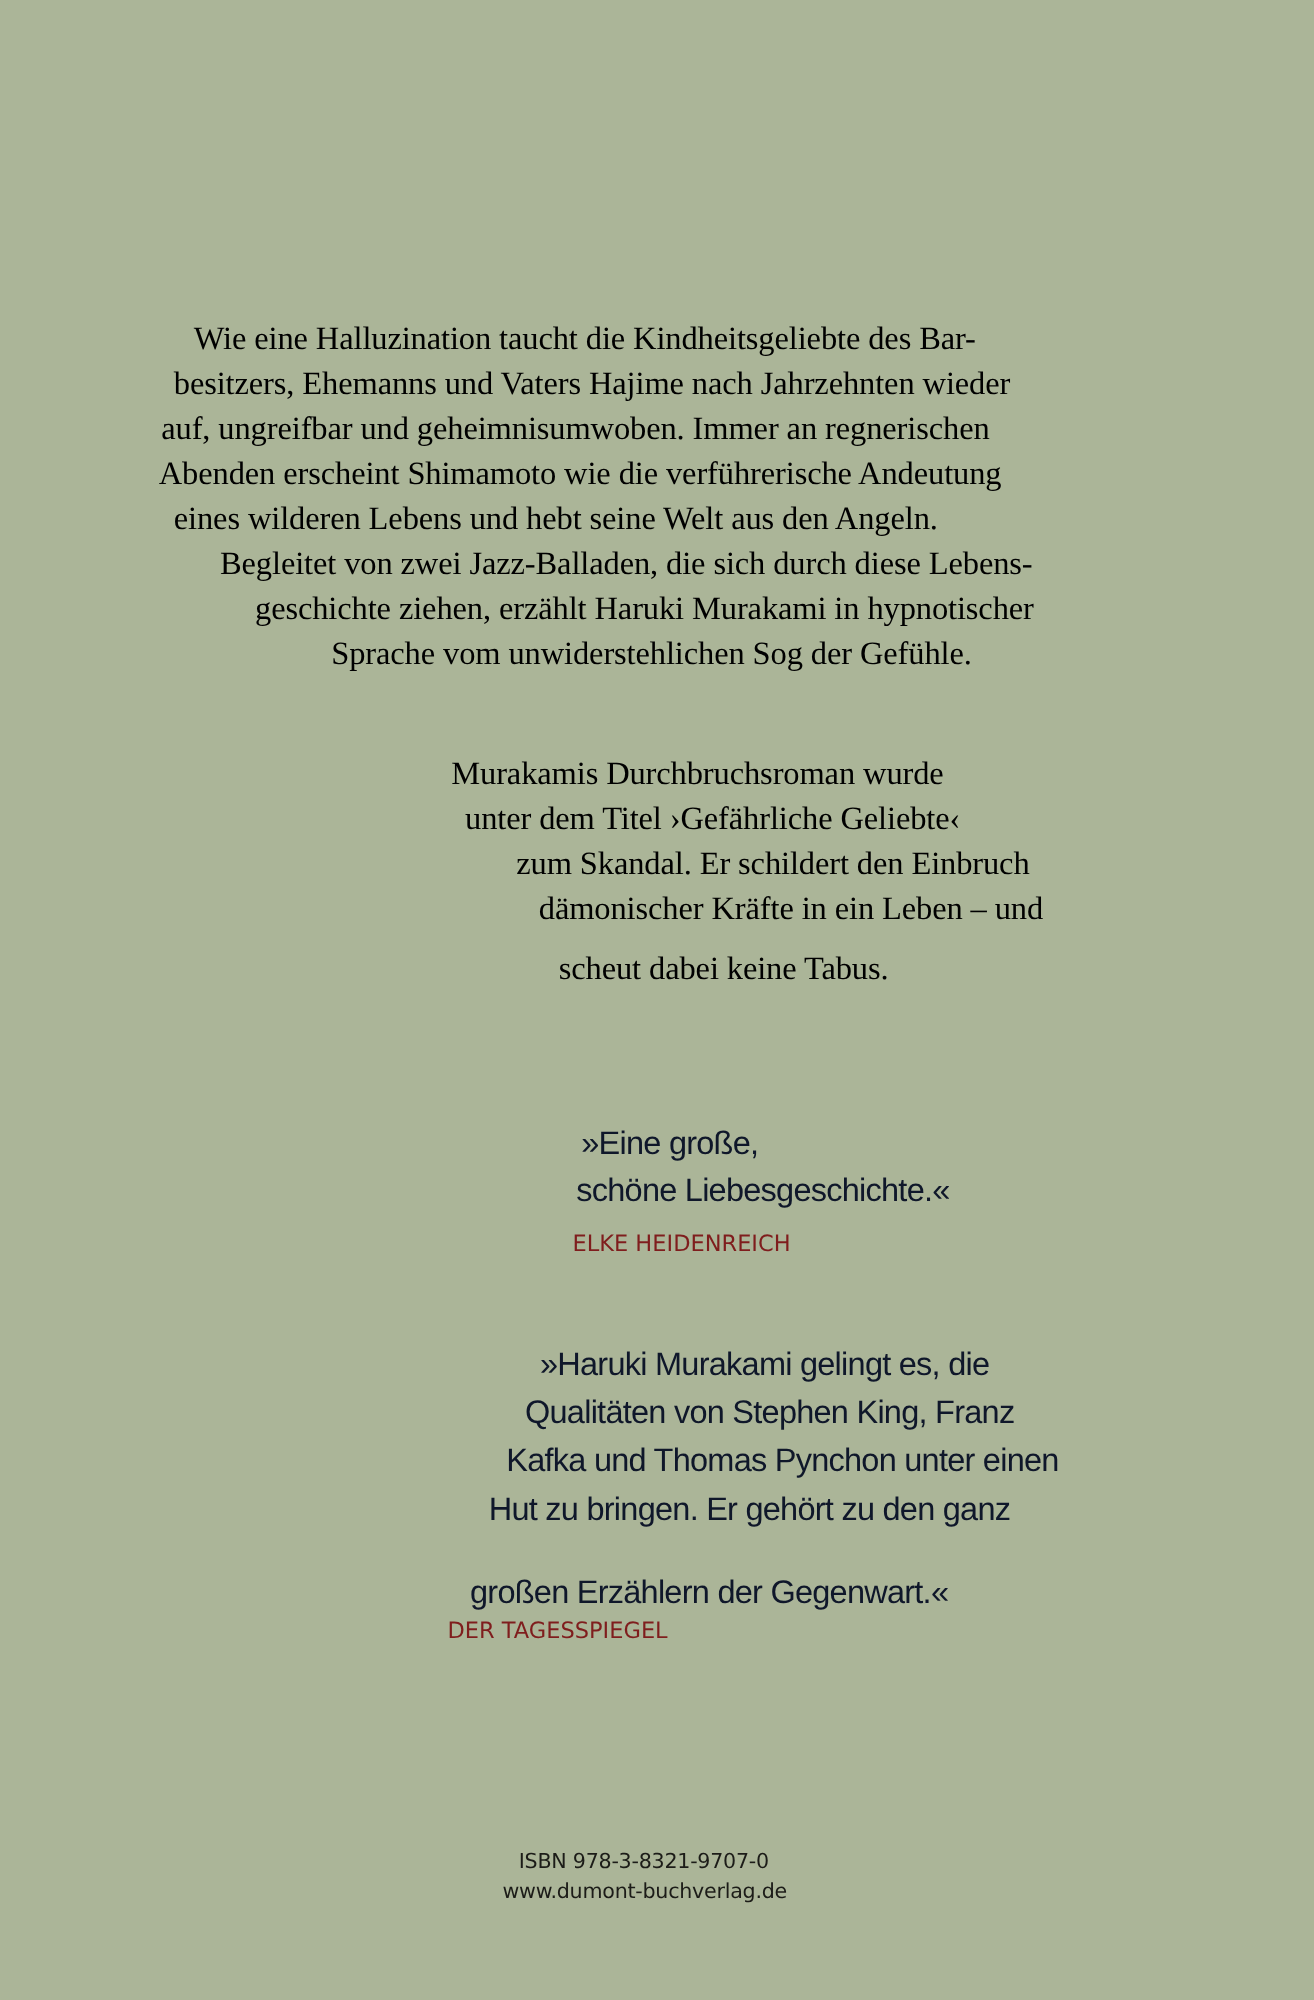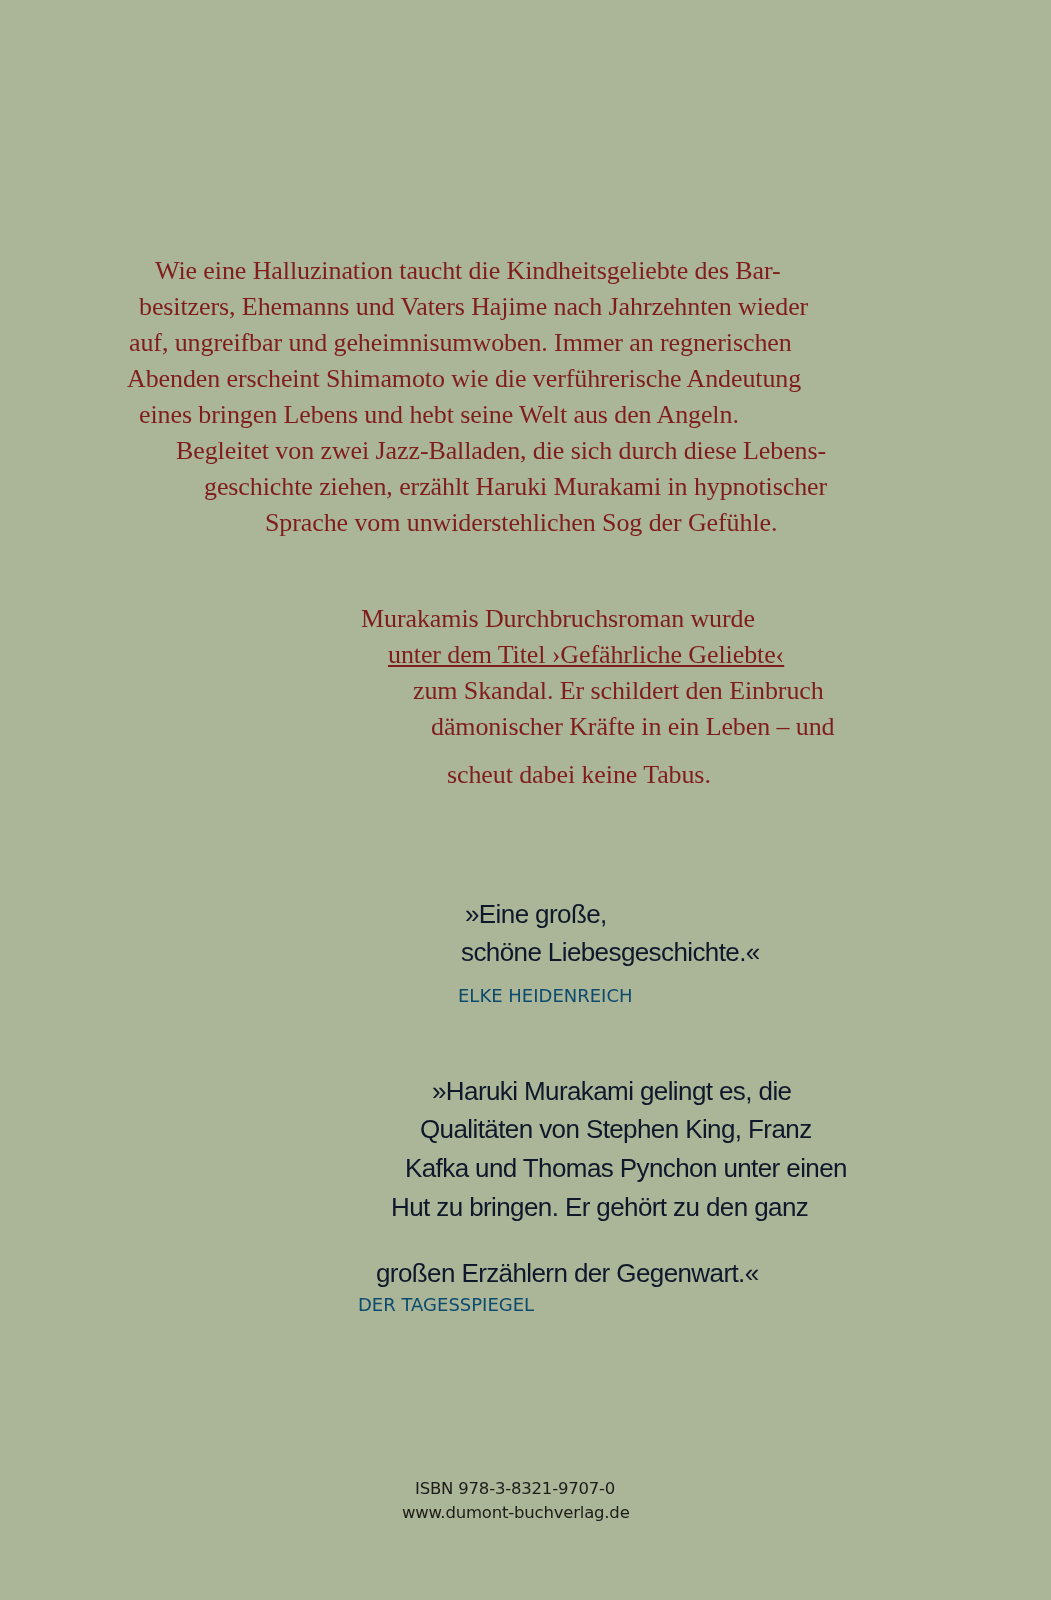--- a/index.html
+++ b/index.html
@@ -8,35 +8,35 @@
     }
     body {
       width: 1051px;
       height: 1600px;
       background: #abb598;
       position: relative;
       overflow: hidden;
     }
     .serif {
       font-family: "Liberation Serif", "DejaVu Serif", serif;
-      color: #7f1d1d;
+      color: #000000;
       font-size: 26px;
       line-height: 36.5px;
       letter-spacing: -0.1px;
     }
     .sans-quote {
       font-family: Liberation Sans, sans-serif;
       color: #0f172a;
       font-size: 26px;
       line-height: 38.5px;
       letter-spacing: -0.6px;
     }
     .attrib {
       font-family: "DejaVu Sans", "Liberation Sans", sans-serif;
-      color: #0c4a6e;
+      color: #7f1d1d;
       font-size: 18px;
       letter-spacing: 0px;
       position: absolute;
       white-space: nowrap;
     }
     .line {
       position: absolute;
       white-space: nowrap;
     }
     .footer {
@@ -49,29 +49,29 @@
     }
   </style>
 </head>
 <body>
 
 <div>
   <div class="line serif" style="left:155px; top:253px;">Wie eine Halluzination taucht die Kindheitsgeliebte des Bar-</div>
   <div class="line serif" style="left:139px; top:289px;">besitzers, Ehemanns und Vaters Hajime nach Jahrzehnten wieder</div>
   <div class="line serif" style="left:129px; top:325px;">auf, ungreifbar und geheimnisumwoben. Immer an regnerischen</div>
   <div class="line serif" style="left:127px; top:361px;">Abenden erscheint Shimamoto wie die verführerische Andeutung</div>
-  <div class="line serif" style="left:139px; top:397px;">eines bringen Lebens und hebt seine Welt aus den Angeln.</div>
+  <div class="line serif" style="left:139px; top:397px;">eines wilderen Lebens und hebt seine Welt aus den Angeln.</div>
   <div class="line serif" style="left:176px; top:433px;">Begleitet von zwei Jazz-Balladen, die sich durch diese Lebens-</div>
   <div class="line serif" style="left:204px; top:469px;">geschichte ziehen, erzählt Haruki Murakami in hypnotischer</div>
   <div class="line serif" style="left:265px; top:505px;">Sprache vom unwiderstehlichen Sog der Gefühle.</div>
 </div>
 
 <div>
   <div class="line serif" style="left:361px; top:601px;">Murakamis Durchbruchsroman wurde</div>
-  <div class="line serif" style="left:388px; top:637px;text-decoration:underline;">unter dem Titel ›Gefährliche Geliebte‹</div>
+  <div class="line serif" style="left:372px; top:637px;">unter dem Titel ›Gefährliche Geliebte‹</div>
   <div class="line serif" style="left:413px; top:673px;">zum Skandal. Er schildert den Einbruch</div>
   <div class="line serif" style="left:431px; top:709px;">dämonischer Kräfte in ein Leben – und</div>
   <div class="line serif" style="left:447px; top:745px;margin-top:12px;">scheut dabei keine Tabus.</div>
 </div>
 
 <div>
   <div class="line sans-quote" style="left:465px; top:895px;">»Eine große,</div>
   <div class="line sans-quote" style="left:461px; top:933px;">schöne Liebesgeschichte.«</div>
   <div class="attrib" style="left:458px; top:985px;">ELKE HEIDENREICH</div>
 </div>

